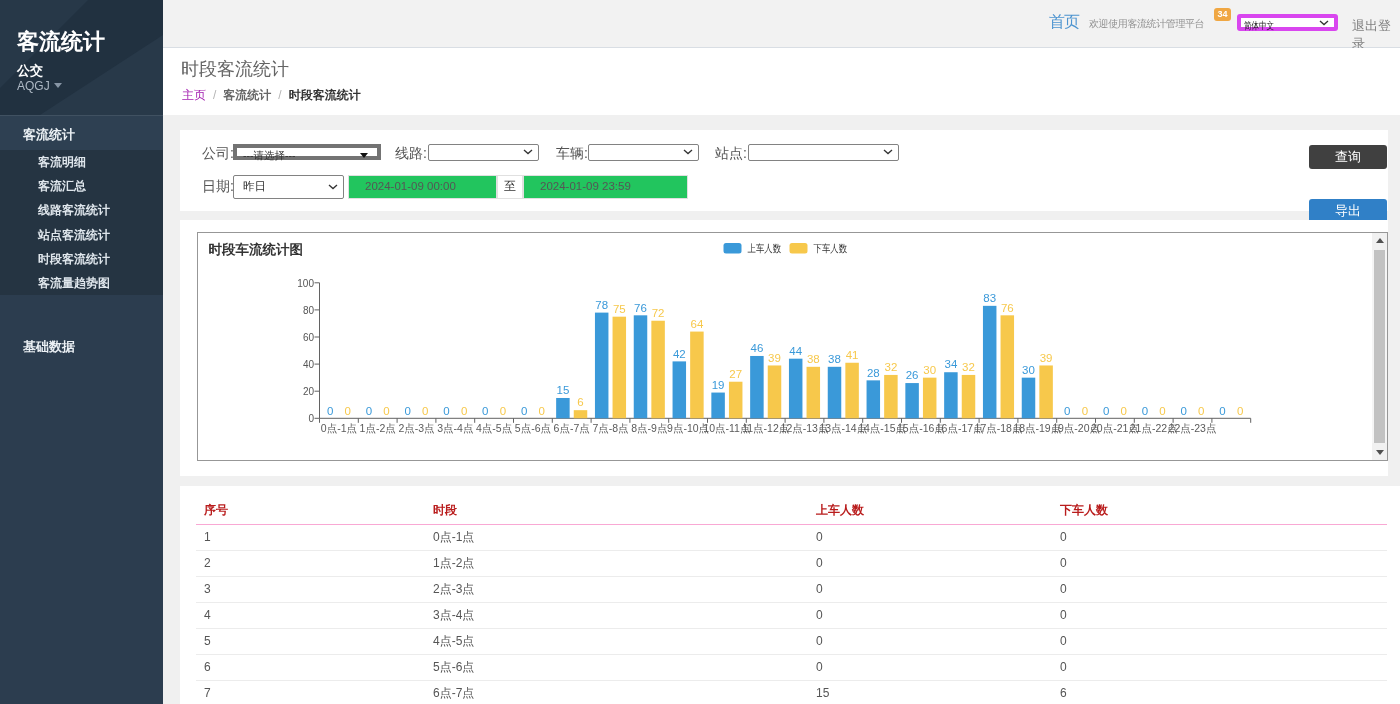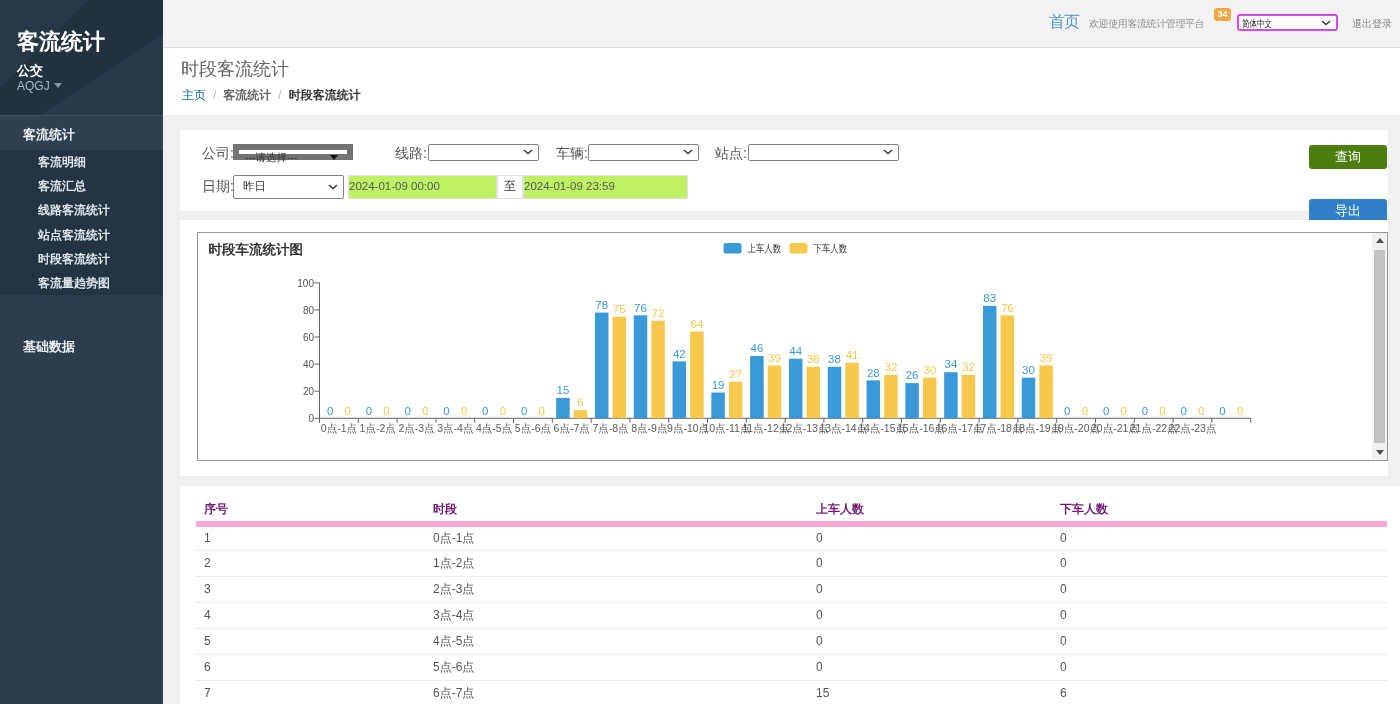--- a/index.html
+++ b/index.html
@@ -17,61 +17,61 @@
 #mp1 { top:115px; background:#2E4052; border-top:1px solid rgba(255,255,255,0.09); }
 #children { position:absolute; left:0; top:150px; width:163px; height:145px; background:#253442; }
 #children div { height:24.2px; line-height:25.2px; padding-left:38px; font-size:12px; font-weight:bold; color:#DFE6EC; }
 #mp2 { top:294px; }
 #mp3 { top:328px; }
 
 #topbar { position:absolute; left:163px; top:0; width:1237px; height:48px; background:#F2F2F2; border-bottom:1px solid #D9DEE4; }
 #homelink { position:absolute; left:886px; top:12px; font-size:16px; letter-spacing:-1px; color:#4D94D0; }
 #welcome { position:absolute; white-space:nowrap; left:926px; top:17px; font-size:10px; letter-spacing:-0.4px; color:#909090; }
 #badge { position:absolute; left:1051px; top:8px; width:17px; height:13px; background:#F0A743; border-radius:3px; color:#fff; font-size:9px; font-weight:bold; text-align:center; line-height:13px; }
-#langsel { position:absolute; left:1074px; top:14px; width:101px; height:17px; background:#fff; border:2px solid #d946ef; border-radius:3px; font-size:10px; color:#222; line-height:15px; padding-left:3px; }
-#logout { position:absolute; left:1189px; top:17px; font-size:10px; color:#808080; }
+#langsel { position:absolute; left:1074px; top:14px; width:101px; height:17px; background:#fff; border:4px solid #d946ef; border-radius:3px; font-size:10px; color:#222; line-height:15px; padding-left:3px; }
+#logout { position:absolute; left:1189px; top:17px; font-size:13px; color:#808080; }
 
 #titleband { position:absolute; left:163px; top:48px; width:1237px; height:67px; background:#fff; }
 #pagetitle { position:absolute; left:18px; top:8.5px; font-size:18px; color:#646464; }
 #crumbs { position:absolute; left:19px; top:39px; font-size:12px; color:#999; }
-#crumbs .c1 { color:#0369a1; }
+#crumbs .c1 { color:#a21caf; }
 #crumbs .sep { color:#B5B5B5; margin:0 7px; }
 #crumbs .c2 { color:#666; font-weight:bold; }
 #crumbs .c3 { color:#333; font-weight:bold; }
 
 .card { position:absolute; background:#fff; width:1208px; left:180px; }
 #fcard { top:130px; height:81px; }
 #ccard { top:220px; height:256px; }
 #tcard { top:486px; height:218px; width:1220px; }
 
 .flabel { position:absolute; font-size:14px; color:#555; }
 .sel { position:absolute; background:#fff; font-size:12px; color:#333; }
-#sel1 { left:53px; top:14px; width:120px; height:16px; border:6px solid #737373; line-height:14px; padding-left:6px; font-size:10.5px; }
+#sel1 { left:53px; top:14px; width:148px; height:16px; border:4px solid #737373; line-height:14px; padding-left:6px; font-size:10.5px; }
 #sel1 .tri { position:absolute; right:9px; top:5px; width:0; height:0; border-left:4.5px solid transparent; border-right:4.5px solid transparent; border-top:5.5px solid #111; }
 .nsel { border:1px solid #828282; border-radius:2px; line-height:15px; padding-left:5px; }
 #sel2 { left:248px; top:14px; width:111px; height:16.5px; }
 #sel3 { left:408px; top:14px; width:111px; height:16.5px; }
 #sel4 { left:568px; top:14px; width:151px; height:16.5px; }
 #sel5 { left:53px; top:45px; width:111px; height:23.5px; line-height:21px; font-size:11.5px; padding-left:9px; }
-.dinput { position:absolute; top:45px; height:23.5px; background:#bef264; border:1px solid #E0E0E0; font-size:11.5px; color:#555; line-height:21.5px; padding-left:0; }
+.dinput { position:absolute; top:45px; height:23.5px; background:#22c55e; border:1px solid #E0E0E0; font-size:11.5px; color:#555; line-height:21.5px; padding-left:16px; }
 #zhi { position:absolute; left:317px; top:45px; width:26px; height:23.5px; background:#fff; border:1px solid #E0E0E0; font-size:12px; color:#333; text-align:center; line-height:21.5px; }
 .btn { position:absolute; left:1129px; width:78px; height:24px; border-radius:3px; color:#fff; font-size:13px; text-align:center; line-height:24px; }
-#btnq { top:15px; background:#4d7c0f; }
+#btnq { top:15px; background:#404040; }
 #btne { top:47px; background:#3080C7;margin-top:22px; }
 
 #panel { position:absolute; left:17px; top:12px; width:1191px; height:229px; border:1px solid #979797; background:#fff; }
 #sbar { position:absolute; right:0; top:0; width:15px; height:227px; background:#F5F5F5; }
 #sbar .btnup, #sbar .btndn { position:absolute; left:0; width:15px; height:17px; background:#F1F1F1; }
 #sbar .btnup { top:0; }
 #sbar .btndn { bottom:0; }
 #sbar .thumb { position:absolute; left:2px; top:17px; width:11px; height:193px; background:#C2C2C2; }
 .aru { position:absolute; left:3.5px; width:0; height:0; border-left:4px solid transparent; border-right:4px solid transparent; }
 
 #tcard table { border-collapse:collapse; margin-left:16px; margin-top:12px; width:1191px; table-layout:fixed; font-size:12px; }
-#tcard th { text-align:left; font-weight:bold; color:#701a75; height:26px; border-bottom:6px solid #f9a8d4; padding:0 0 0 8px; }
+#tcard th { text-align:left; font-weight:bold; color:#b91c1c; height:26px; border-bottom:1px solid #f9a8d4; padding:0 0 0 8px; }
 #tcard td { color:#555; height:26px; border-bottom:1px solid #ECECEC; padding:0 0 0 8px; }
 </style></head>
 <body>
 <div id="sidebar">
   <div id="sbtop">
       <div class="tri1"></div>
       <div class="tri2"></div>
     </div>
   <div id="brand">客流统计</div>
   <div id="gongjiao">公交</div>

